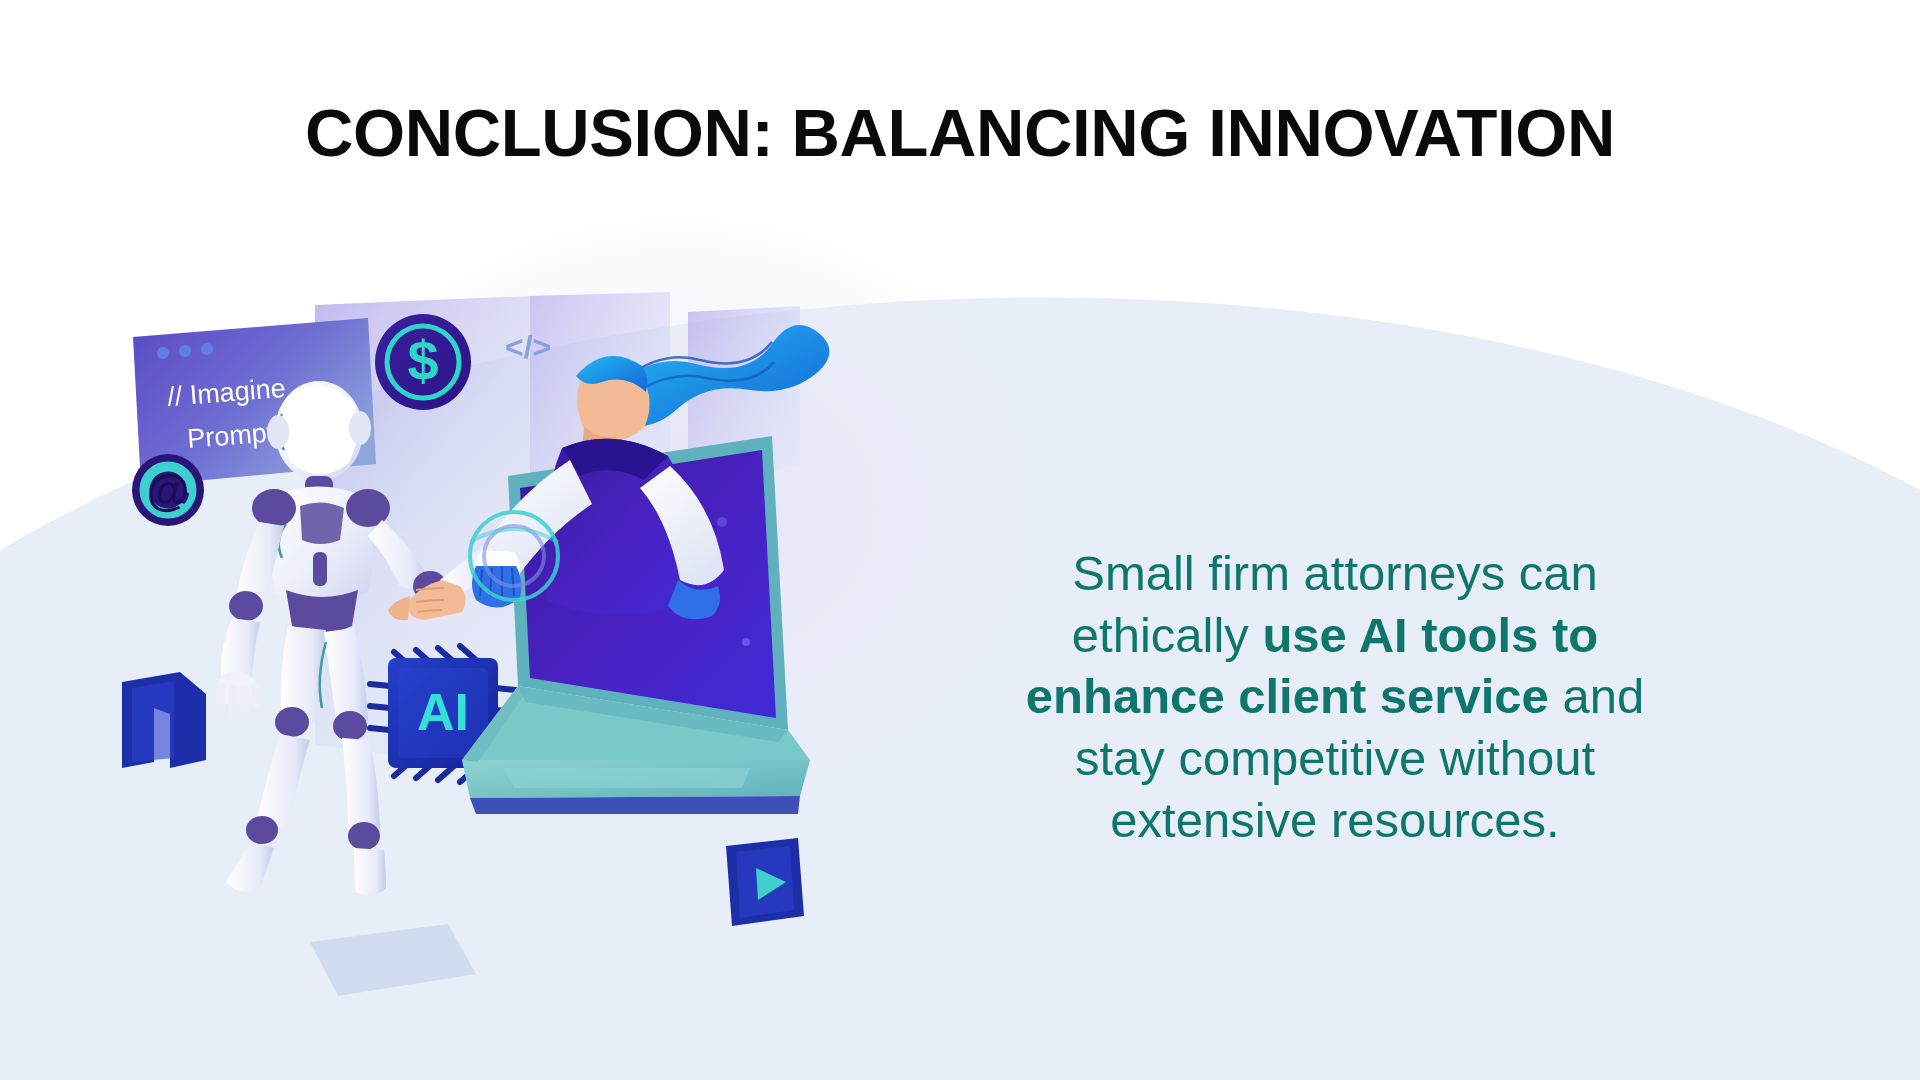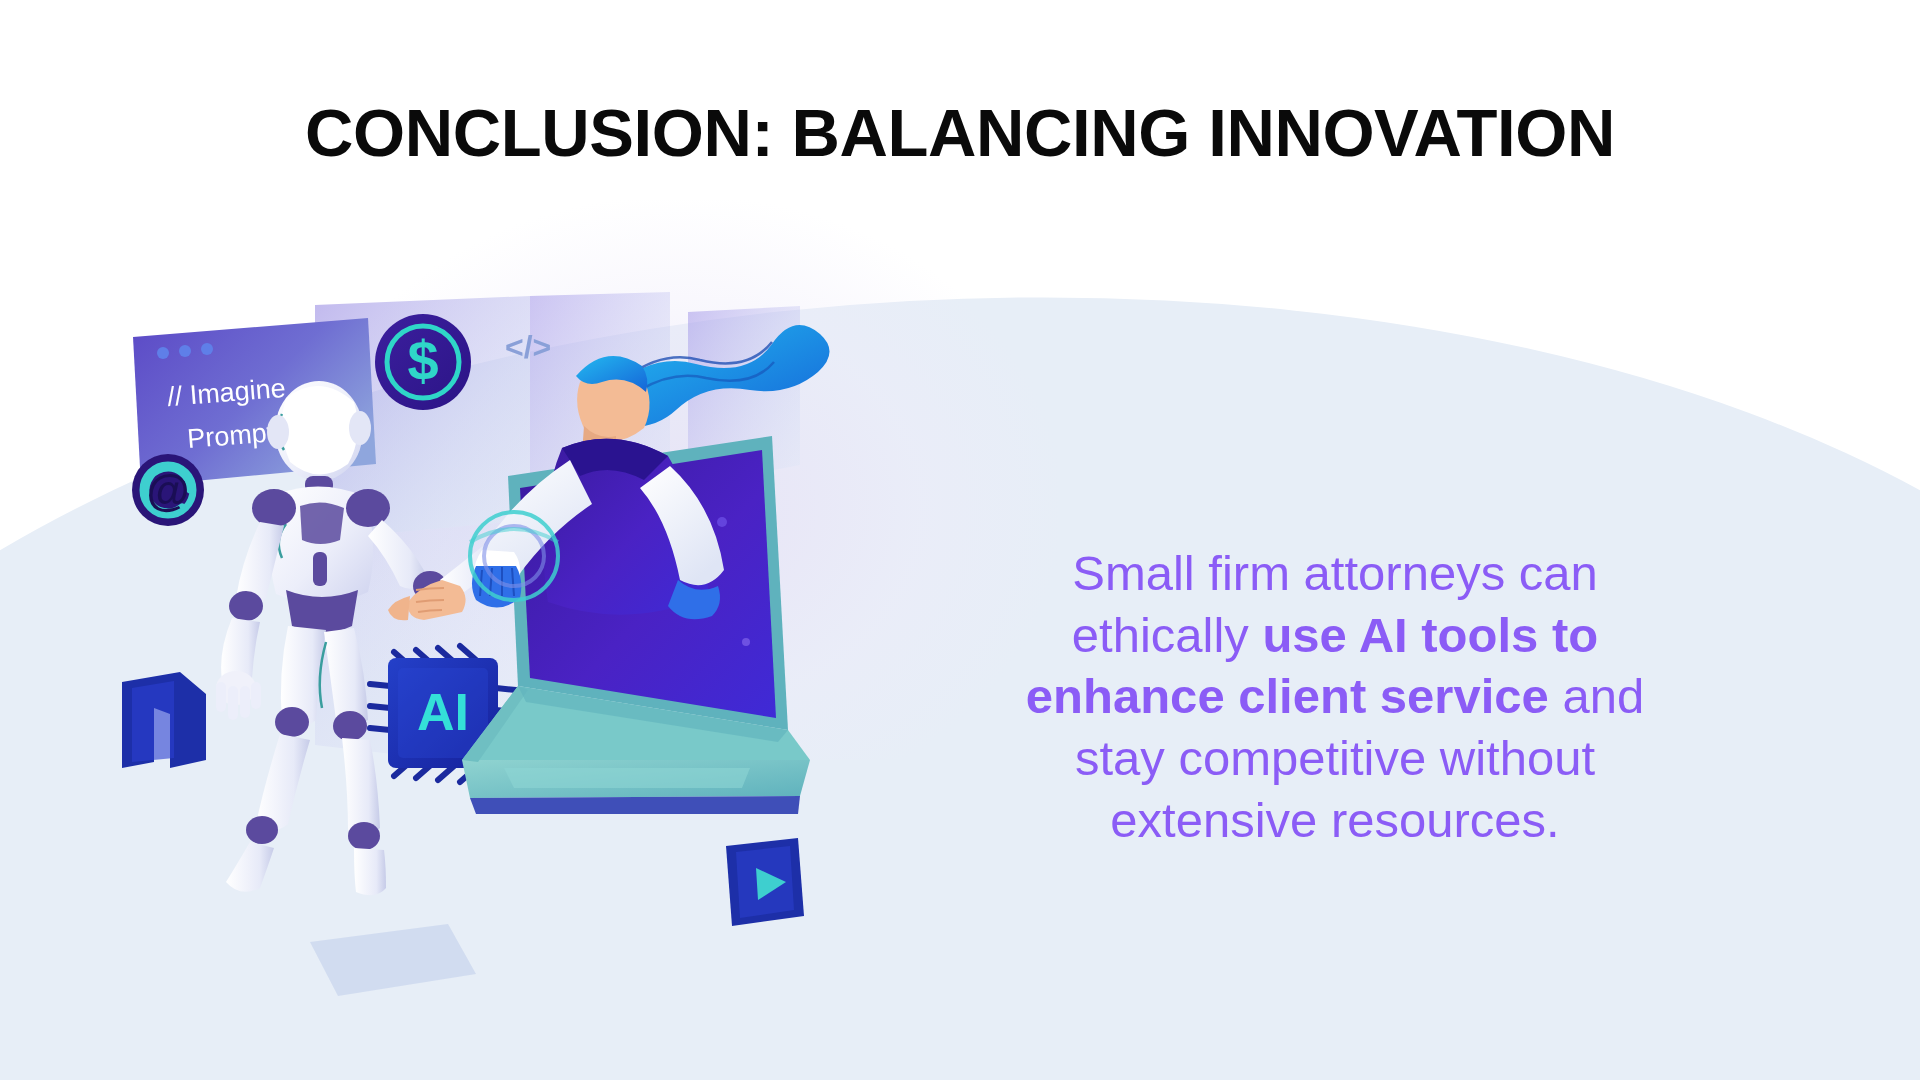--- a/index.html
+++ b/index.html
@@ -35,21 +35,21 @@
     font-size:67px; line-height:1.12;
     letter-spacing:-0.4px;
     white-space:nowrap;
   }
 
   
   .copy {
     position:absolute; left:985px; top:543px; width:700px;
     text-align:center;
     font-size:49px; line-height:1.26;
-    color:#8b5cf6;
+    color:#0f766e;
     font-weight:400;
   }
   .copy b { font-weight:bold; }
 
   
   .illus { position:absolute; left:110px; top:290px; width:800px; height:740px; }
   .illus svg { display:block; width:800px; height:740px; overflow:visible; }
 </style>
 </head>
 <body>

